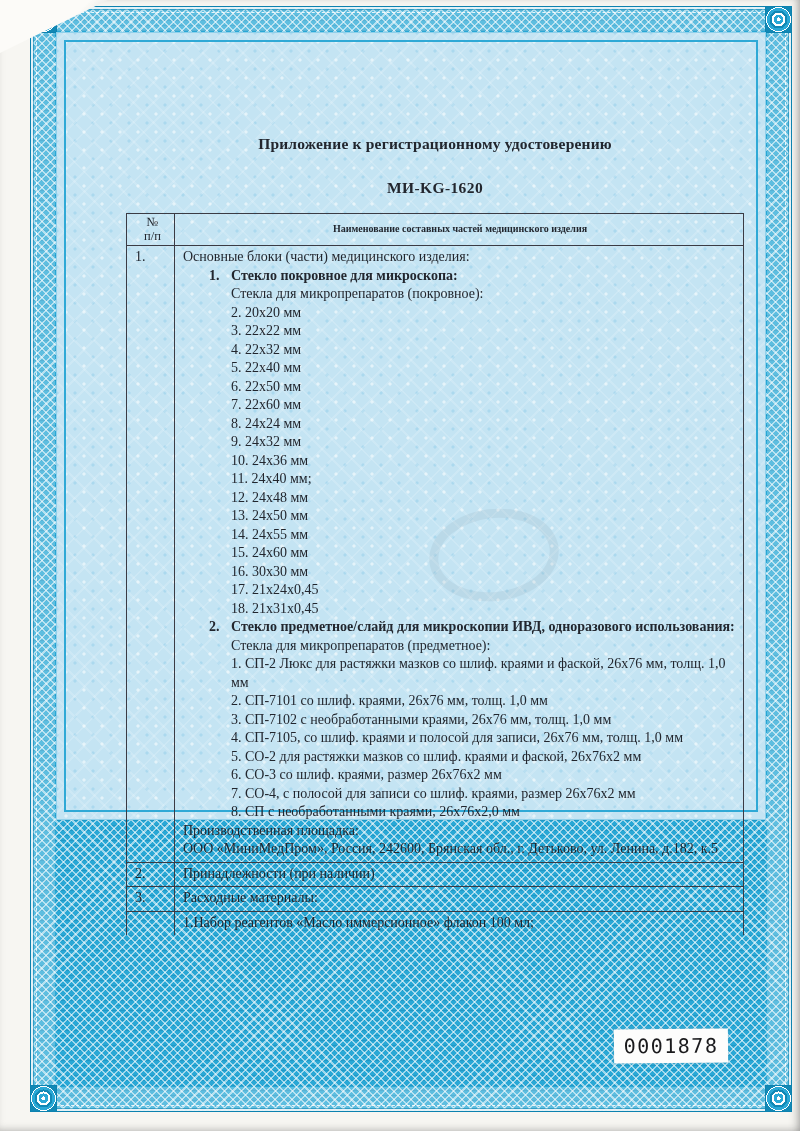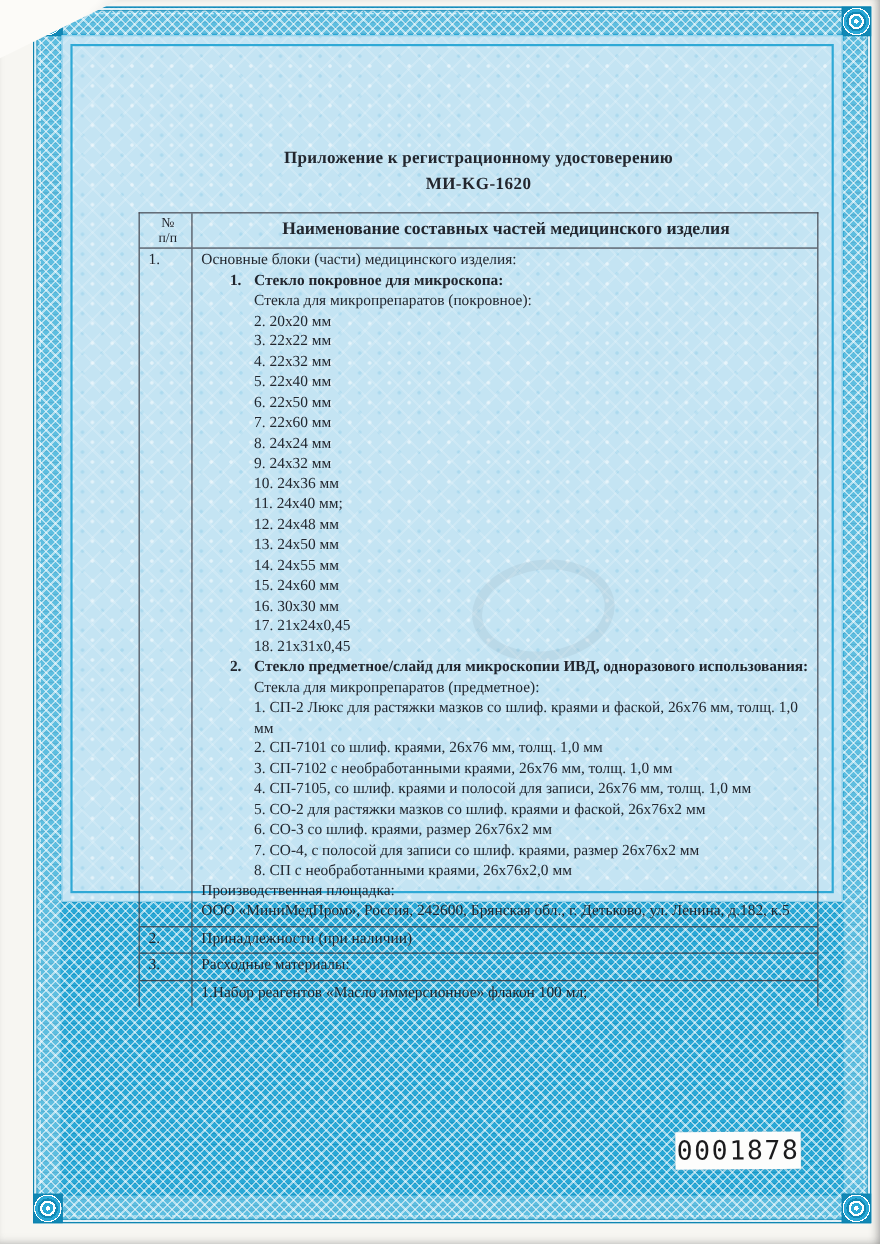--- a/index.html
+++ b/index.html
@@ -74,21 +74,21 @@
   .content {
     position:absolute; left:69px; top:0; width:618px;
     color:#22262e;
   }
   .title {
     margin-top:102px;
     text-align:center;
     font-weight:bold; font-size:15.5px; letter-spacing:.2px;
   }
   .subtitle {
-    margin-top:6px;
+    margin-top:26px;
     text-align:center;
     font-weight:bold; font-size:15.5px; letter-spacing:.4px;
   }
 
   
   .doc-table {
     margin-top:16px;
     border:1.5px solid #3b3b44;
     border-bottom:none;
     font-size:14px;
@@ -98,36 +98,36 @@
   .t-num {
     width:48px; flex:0 0 48px;
     border-right:1.5px solid #3b3b44;
     padding:2px 4px 2px 8px;
     line-height:18.5px;
   }
   .t-num.hdr { text-align:center; font-size:12.5px; line-height:14px; padding-top:1px; }
   .t-name { flex:1; padding:2px 6px 3px 8px; line-height:18.5px; }
   .hdr-name {
     display:flex; align-items:center; justify-content:center;
-    font-weight:bold; font-size:16px; text-align:center;
+    font-weight:bold; font-size:10px; text-align:center;
     padding-top:4px; padding-bottom:4px;
   }
   .ln { line-height:18.5px; }
   .ind2 { padding-left:48px; }
   .bold { font-weight:normal; }
   .sec { display:flex; padding-left:26px; font-weight:bold; }
   .sec .marker { width:22px; flex:0 0 22px; }
   .sec .sec-text { flex:1; }
 
   .serial {
     position:absolute; left:557px; top:996px; width:114px; height:34px;
     background:#fdfdfc;
     display:flex; align-items:center; justify-content:center;
     font-family:"DejaVu Sans Mono", monospace;
-    font-size:24px; letter-spacing:1.5px; color:#1b1b1d;
+    font-size:20px; letter-spacing:1.5px; color:#1b1b1d;
     transform:rotate(-.4deg);
     box-shadow:0 0 3px rgba(120,150,165,.5);
   }
 </style>
 </head>
 <body>
 
 <div class="page">
 
   <div class="band">

